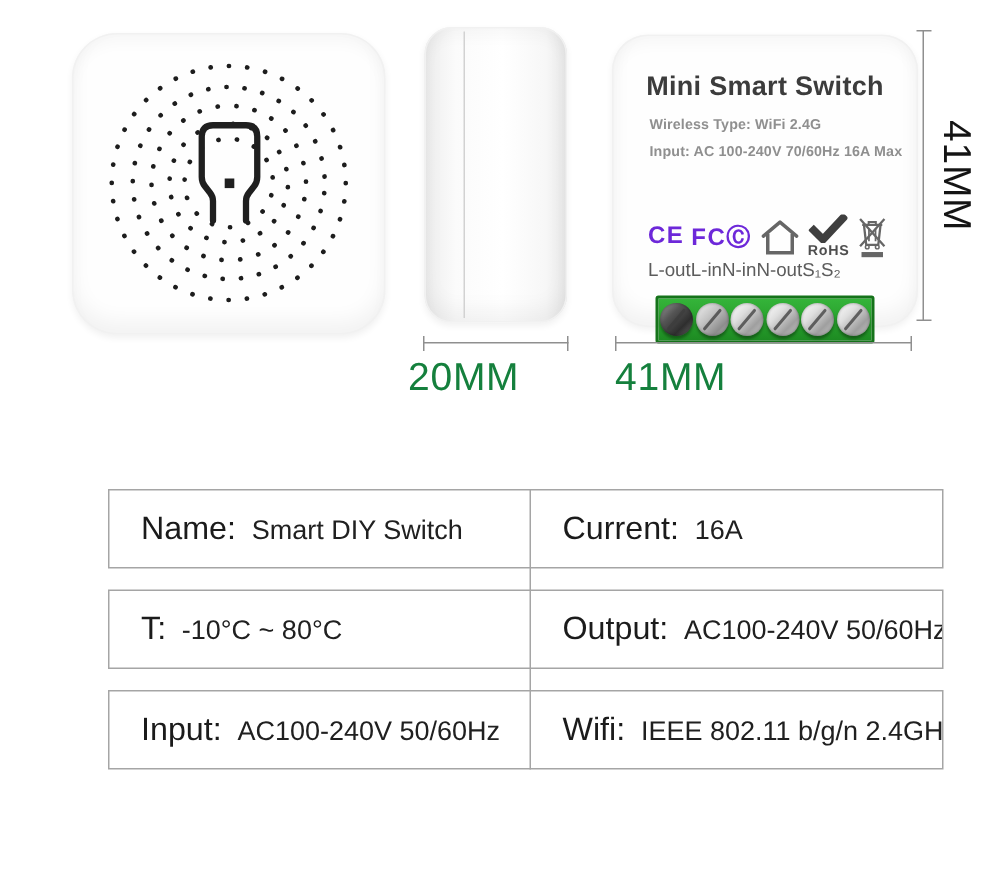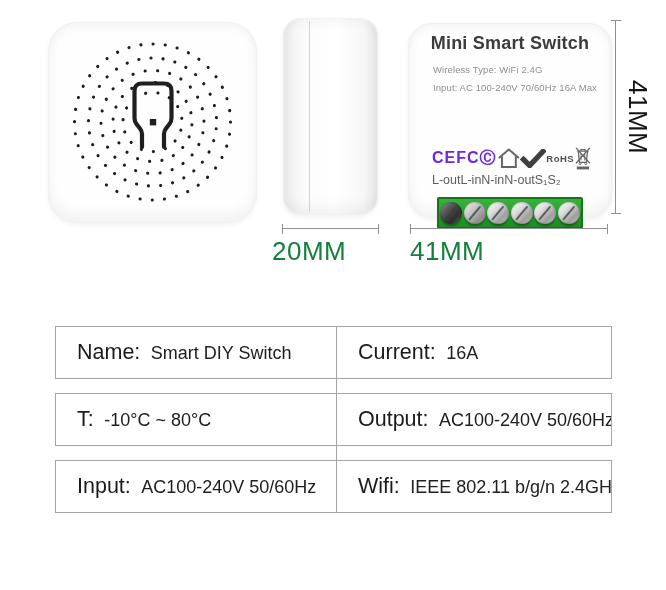--- a/index.html
+++ b/index.html
@@ -13,30 +13,30 @@
   .front{left:48px;top:22px;width:209px;height:201px;border-radius:30px;}
   .side{left:283px;top:18px;width:95px;height:197px;border-radius:18px;
         background:linear-gradient(90deg,#ededed 0%,#fbfbfb 22%,#ffffff 55%,#f7f7f7 85%,#e9e9e9 100%);}
   .side-seam{position:absolute;left:26px;top:3px;bottom:3px;width:1px;background:#d2d2d2;}
   .back{left:408px;top:23px;width:204px;height:195px;border-radius:24px;}
 
   .front svg.dots{position:absolute;left:0;top:0;}
   .front svg.logo{position:absolute;left:50%;top:53px;transform:translateX(-50%);}
 
   
-  .bv-title{margin-top:10px;text-align:center;font-size:18px;font-weight:bold;
+  .bv-title{margin-top:24px;text-align:center;font-size:18px;font-weight:bold;
             letter-spacing:.2px;color:#3c3c3c;}
-  .bv-specs{margin:10px 0 0 25px;}
+  .bv-specs{margin:10px 0 0 25px;font-weight:bold;}
   .bv-specs div{font-size:9.5px;color:#8f8f8f;letter-spacing:.1px;}
   .bv-specs div:first-child{margin-bottom:7px;}
   .bv-specs div + div{margin-top:5px;}
   .cert-row{position:absolute;left:24px;right:20px;top:117px;height:36px;
             display:flex;align-items:center;justify-content:space-between;color:#616161;}
   .mark-text{font-size:16px;font-weight:700;letter-spacing:1px;color:#6d28d9;}
-  .rohs{display:flex;flex-direction:row;align-items:center;line-height:1;justify-content:center;}
+  .rohs{display:flex;flex-direction:column;align-items:center;line-height:1;justify-content:center;}
   .rohs .rohs-label{font-size:9.5px;font-weight:bold;color:#4e4e4e;margin-top:1px;letter-spacing:.5px;}
   .terminals-row{position:absolute;left:24px;right:18px;top:150px;
                  display:flex;align-items:baseline;
                  font-size:12.5px;color:#5c5c5c;}
   .terminal-block{position:absolute;left:29px;top:153px;width:146px;height:32px;margin-top:21px;
                   background:linear-gradient(180deg,#35b43a 0%,#28a02c 55%,#1d8a22 100%);
                   border:2px solid #15731a;border-radius:2px;box-sizing:border-box;
                   display:flex;align-items:center;justify-content:space-evenly;}
   .screw{width:22px;height:22px;border-radius:50%;position:relative;
          background:linear-gradient(135deg,#ffffff 0%,#dedede 35%,#9f9f9f 70%,#c8c8c8 100%);
@@ -51,21 +51,21 @@
   .dim-line-h::before,.dim-line-h::after{content:"";position:absolute;top:-5px;width:1px;height:10px;background:#8f8f8f;}
   .dim-line-h::before{left:0;} .dim-line-h::after{right:0;}
   .dim-line-v{position:absolute;width:0;border-left:1px solid #8f8f8f;}
   .dim-line-v::before,.dim-line-v::after{content:"";position:absolute;left:-5px;width:10px;height:1px;background:#8f8f8f;}
   .dim-line-v::before{top:0;} .dim-line-v::after{bottom:0;}
   .dim-label{position:absolute;font-size:26px;color:#15803d;letter-spacing:.5px;}
   .dim-label-v{position:absolute;display:flex;align-items:center;}
   .dim-label-v span{writing-mode:vertical-rl;font-size:26px;color:#141414;letter-spacing:.5px;}
 
   
-  .spec-table{position:absolute;left:55px;top:326px;width:557px;height:187px;}
+  .spec-table{position:absolute;left:72px;top:326px;width:557px;height:187px;}
   .spec-row{width:555px;height:51px;border:1px solid #a5a5a5;margin-bottom:14px;
             display:flex;background:#fff;}
   .spec-cell{line-height:51px;white-space:nowrap;overflow:hidden;}
   .cell-l{width:281px;padding-left:21px;box-sizing:border-box;}
   .cell-r{flex:1;padding-left:21px;}
   .lbl{font-size:21.5px;color:#1b1b1b;}
   .val{font-size:18px;color:#202020;margin-left:6px;}
   .col-divider{position:absolute;left:281px;top:0;width:1px;height:187px;background:#a5a5a5;}
 </style>
 </head>

